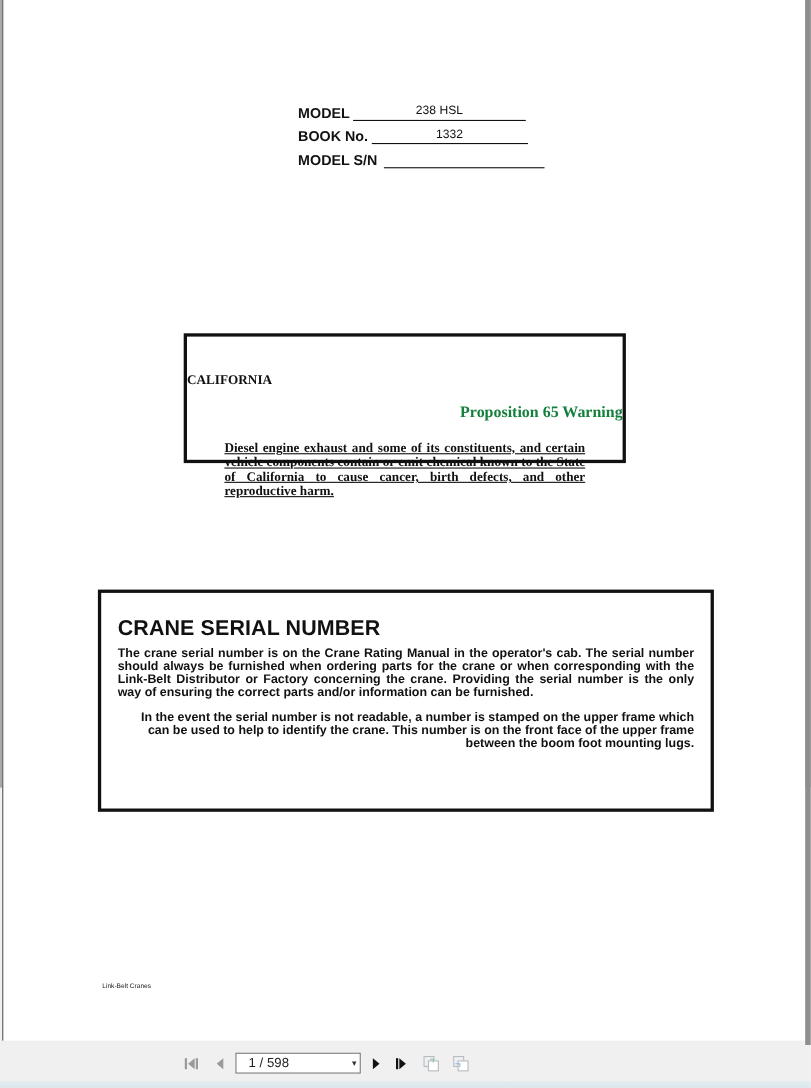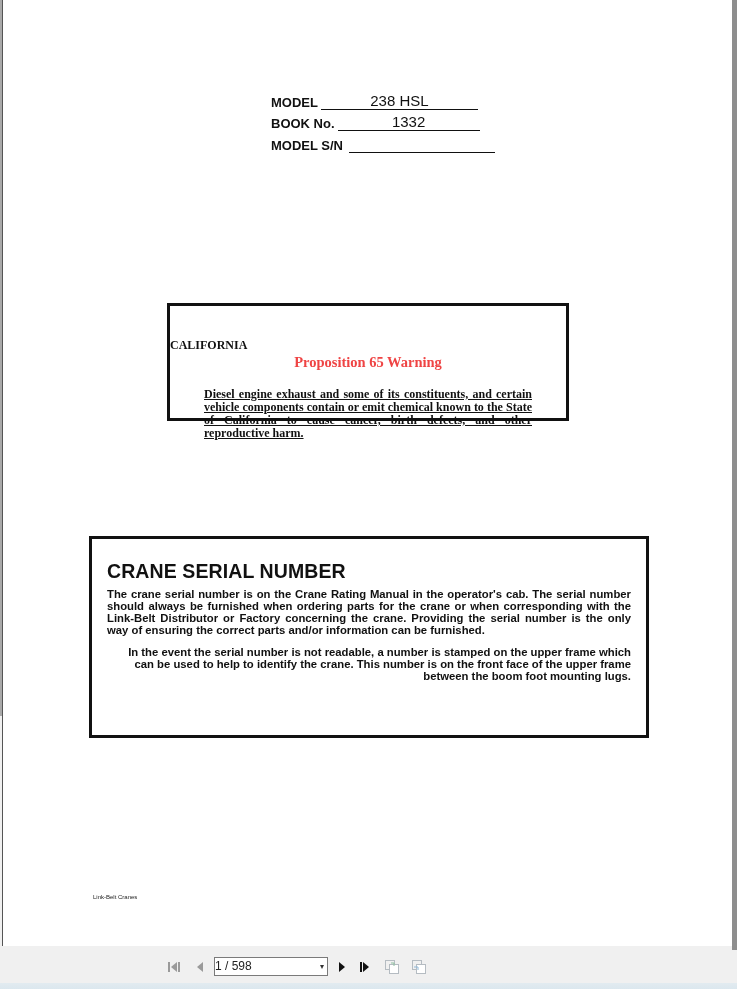--- a/index.html
+++ b/index.html
@@ -3,34 +3,34 @@
 <meta charset="utf-8">
 <style>
   html, body { margin:0; padding:0; }
   body { width:737px; height:989px; background:#f0f0f0; position:relative; overflow:hidden; font-family:"Liberation Sans", sans-serif; }
   .viewer { position:absolute; left:0; top:0; width:737px; height:716px; background:#a9a9a9; }
   .page { position:absolute; left:2px; top:0; width:730px; height:946px; background:#fff; border-left:1px solid #555; box-sizing:border-box; }
   .page-shadow { position:absolute; left:732px; top:0; width:5px; height:950px; background:#8e8e8e; }
   .fields { position:absolute; left:268px; top:88px; }
   .field-row { display:flex; align-items:flex-end; height:21.5px; }
   .field-label { font-weight:bold; font-size:13px; color:#111; white-space:nowrap; }
-  .field-line { border-bottom:1px solid #111; height:14px; text-align:center; font-size:15px; color:#111; line-height:12px; margin-left:3px; }
+  .field-line { border-bottom:1px solid #111; height:14px; text-align:center; font-size:11px; color:#111; line-height:12px; margin-left:3px; }
   .prop-box { position:absolute; left:164px; top:303px; width:402px; height:118px; border:3px solid #111; box-sizing:border-box; font-family:"Liberation Serif", serif; }
   .prop-ca { font-weight:bold; font-size:12px; margin-top:32px; color:#111; }
-  .prop-title { text-align:center; font-weight:bold; font-size:14.5px; margin-top:1px; color:#ef4444; }
+  .prop-title { text-align:right; font-weight:bold; font-size:14.5px; margin-top:14px; color:#15803d; }
   .prop-body { font-weight:bold; font-size:12px; line-height:13px; margin:17px 34px 0 34px; text-align:justify; color:#111;text-decoration:underline; }
   .serial-box { position:absolute; left:86px; top:536px; width:560px; height:202px; border:3px solid #111; box-sizing:border-box; }
   .serial-title { font-weight:bold; font-size:19.5px; margin:21px 0 0 15px; color:#111; letter-spacing:0.1px; }
   .serial-p { font-weight:bold; font-size:11.3px; line-height:12px; margin:5px 15px 0 15px; text-align:justify; color:#111; }
   .serial-p2 { margin-top:10px; text-align:right; }
   .footer-label { position:absolute; left:90px; top:894px; font-size:6px; color:#222; }
   .toolbar { position:absolute; left:0; top:950px; width:737px; height:33px; background:#f0f0f0; }
   .bottom-strip { position:absolute; left:0; top:983px; width:737px; height:6px; background:linear-gradient(#e2ebf0,#dbe7ee); }
   .tb-btn { position:absolute; top:9px; height:16px; width:16px; display:flex; align-items:center; justify-content:center; }
-  .page-select { position:absolute; left:214px; top:7px; width:114px; height:19px; border:1px solid #7a7a7a; background:#fff; box-sizing:border-box; font-size:12px; line-height:17px; padding-left:0; color:#222; }
+  .page-select { position:absolute; left:214px; top:7px; width:114px; height:19px; border:1px solid #7a7a7a; background:#fff; box-sizing:border-box; font-size:12px; line-height:17px; padding-left:11px; color:#222; }
   .page-select .dd { position:absolute; right:3px; top:0; font-size:8px; color:#333; }
 </style>
 </head>
 <body>
 
 <div class="viewer">
   <div class="page">
     <div class="fields">
       <div class="field-row">
         <span class="field-label">MODEL</span>

